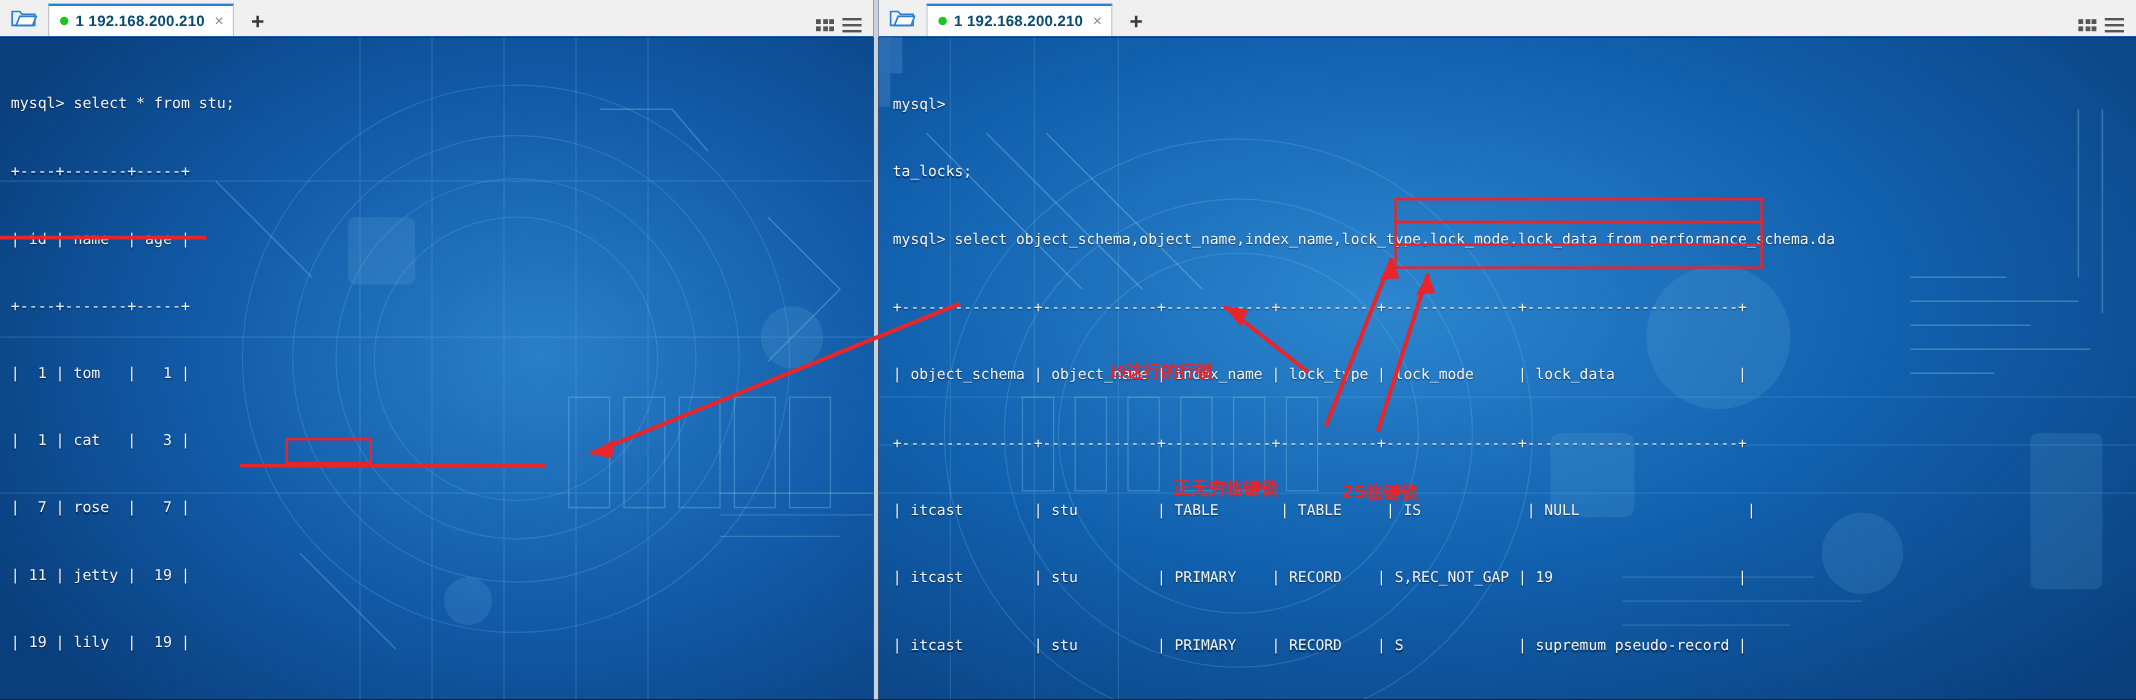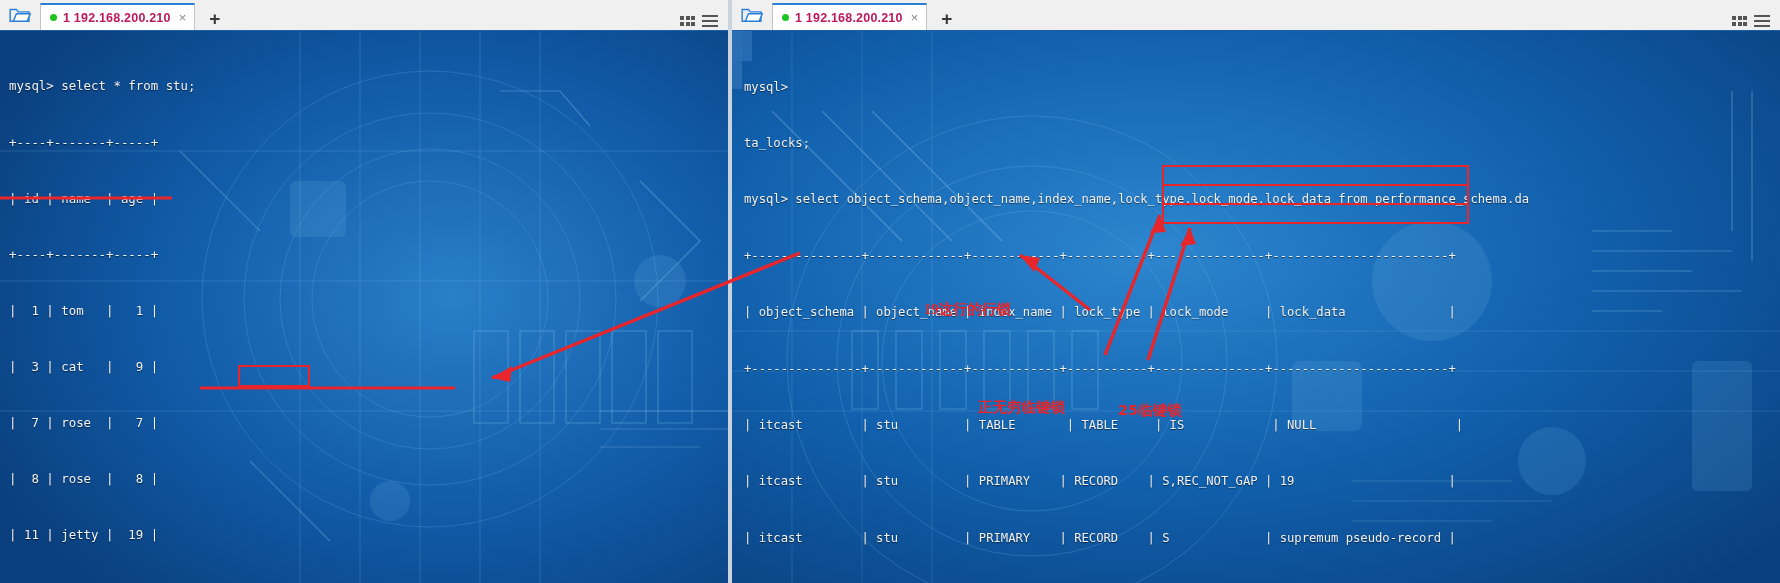--- a/index.html
+++ b/index.html
@@ -22,21 +22,21 @@
   .folder-btn { width:40px; height:31px; display:flex; align-items:center;
                 justify-content:center; }
   .folder-ico { width:22px; height:17px; position:relative; }
   .folder-ico svg { display:block; }
 
   .tab { position:relative; height:27px; margin-bottom:0; background:#ffffff;
          border:1px solid #c4c4c4; border-bottom:none; border-top:2px solid #2a7fd4;
          display:flex; align-items:center; padding:0 6px 0 9px; gap:6px;
          min-width:152px; }
   .tab-dot { width:7px; height:7px; border-radius:50%; background:#1ec31e; flex:none; }
-  .tab-label { font-size:12.5px; font-weight:bold; color:#be185d; white-space:nowrap;
+  .tab-label { font-size:12.5px; font-weight:bold; color:#0c4a6e; white-space:nowrap;
                letter-spacing:.2px; }
   .tab-close { font-size:13px; color:#8a8a8a; padding:0 2px; line-height:1; }
   .tab-plus { font-size:19px; font-weight:bold; color:#3a3a3a; padding:0 12px 2px 14px;
               line-height:1; }
 
   .tab-right-tools { margin-left:auto; display:flex; align-items:center; gap:7px;
                      padding:0 10px 3px 0; }
   .grid-ico { display:grid; grid-template-columns:repeat(3,4px); grid-auto-rows:4px;
               gap:1.5px; }
   .grid-ico i { background:#555; display:block; }
@@ -152,23 +152,22 @@
           </g>
         </svg>
       </div>
 
       <div class="term-text">
         <div class="term-line">mysql&gt; select * from stu;</div>
         <div class="term-line">+----+-------+-----+</div>
         <div class="term-line">| id | name  | age |</div>
         <div class="term-line">+----+-------+-----+</div>
         <div class="term-line">|  1 | tom   |   1 |</div>
-        <div class="term-line">|  3 | cat   |   9 |</div>
+        <div class="term-line">|  1 | cat   |   3 |</div>
         <div class="term-line">|  7 | rose  |   7 |</div>
-        <div class="term-line">|  8 | rose  |   8 |</div>
         <div class="term-line">| 11 | jetty |  19 |</div>
         <div class="term-line">| 19 | lily  |  19 |</div>
         
         
         
         
         
         
         
         

